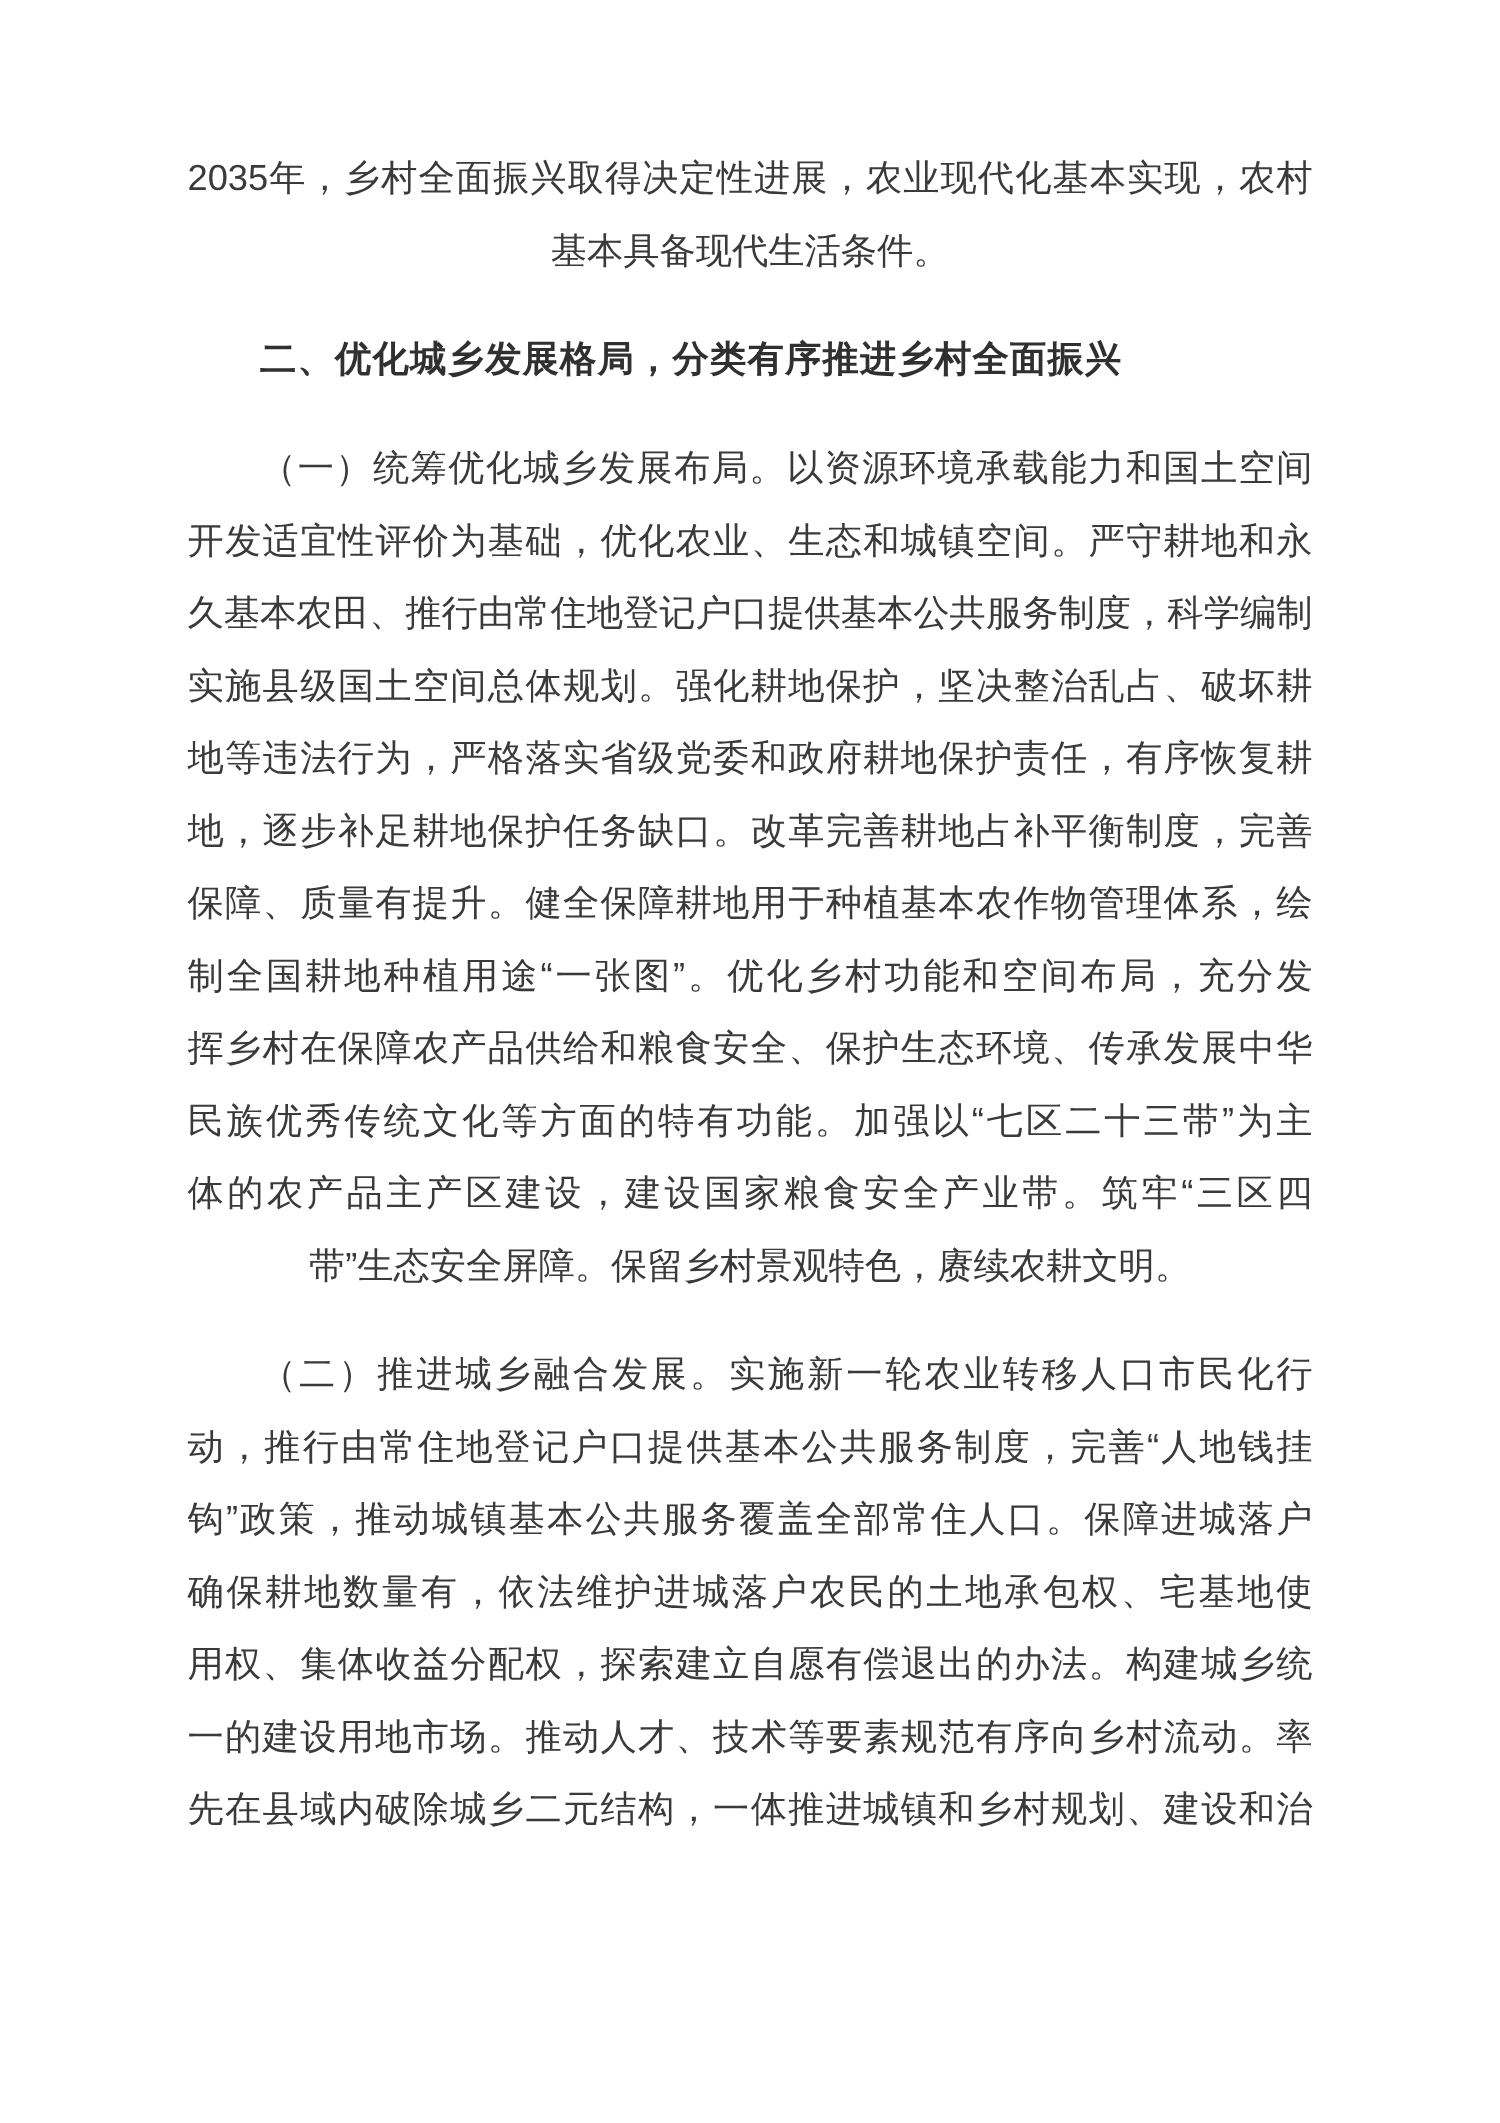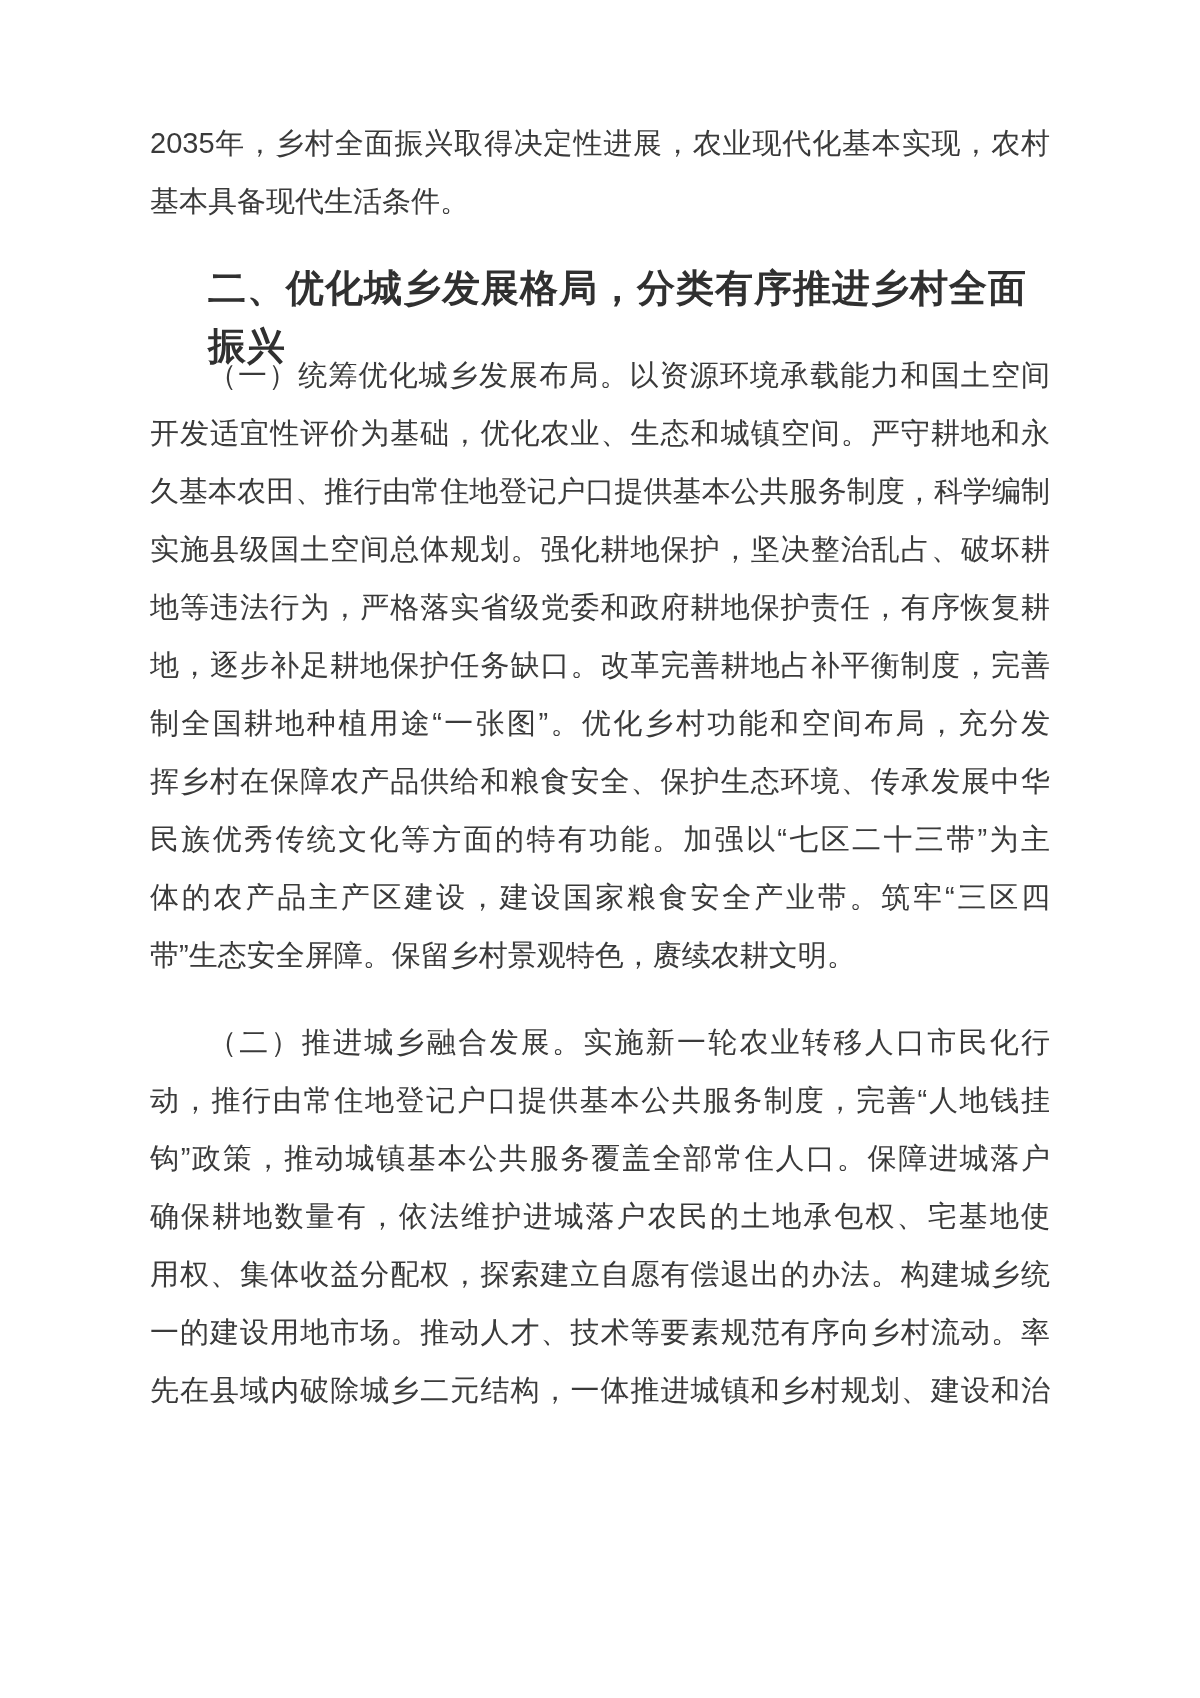--- a/index.html
+++ b/index.html
@@ -22,33 +22,33 @@
     color: #3a3a3a;
   }
   .block + .block {
     margin-top: 29px;
   }
   .line {
     font-size: 29px;
     line-height: 58px;
     height: 58px;
     white-space: normal;
-    text-align: left;
+    text-align: center;
     text-justify: inter-ideograph;
   }
   .line.full {
     text-align: justify;
     text-align-last: justify;
   }
   .line.indent {
     padding-left: 58px;
     font-family: Liberation Serif, serif;
   }
   .heading {
-    font-size: 38px;
+    font-size: 29px;
     line-height: 58px;
     height: 58px;
     font-weight: bold;
     color: #303030;
     padding-left: 58px;
     letter-spacing: 1px;
   }
 </style>
 </head>
 <body>
@@ -62,20 +62,21 @@
 
   <div class="block heading">二、优化城乡发展格局，分类有序推进乡村全面振兴</div>
 
   <div class="block para">
     <div class="line full indent">（一）统筹优化城乡发展布局。以资源环境承载能力和国土空间</div>
     <div class="line full">开发适宜性评价为基础，优化农业、生态和城镇空间。严守耕地和永</div>
     <div class="line full">久基本农田、推行由常住地登记户口提供基本公共服务制度，科学编制</div>
     <div class="line full">实施县级国土空间总体规划。强化耕地保护，坚决整治乱占、破坏耕</div>
     <div class="line full">地等违法行为，严格落实省级党委和政府耕地保护责任，有序恢复耕</div>
     <div class="line full">地，逐步补足耕地保护任务缺口。改革完善耕地占补平衡制度，完善</div>
+    <div class="line full">保障、质量有提升。健全保障耕地用于种植基本农作物管理体系，绘</div>
     <div class="line full">制全国耕地种植用途“一张图”。优化乡村功能和空间布局，充分发</div>
     <div class="line full">挥乡村在保障农产品供给和粮食安全、保护生态环境、传承发展中华</div>
     <div class="line full">民族优秀传统文化等方面的特有功能。加强以“七区二十三带”为主</div>
     <div class="line full">体的农产品主产区建设，建设国家粮食安全产业带。筑牢“三区四</div>
     <div class="line">带”生态安全屏障。保留乡村景观特色，赓续农耕文明。</div>
   </div>
 
   <div class="block para">
     <div class="line full indent">（二）推进城乡融合发展。实施新一轮农业转移人口市民化行</div>
     <div class="line full">动，推行由常住地登记户口提供基本公共服务制度，完善“人地钱挂</div>

